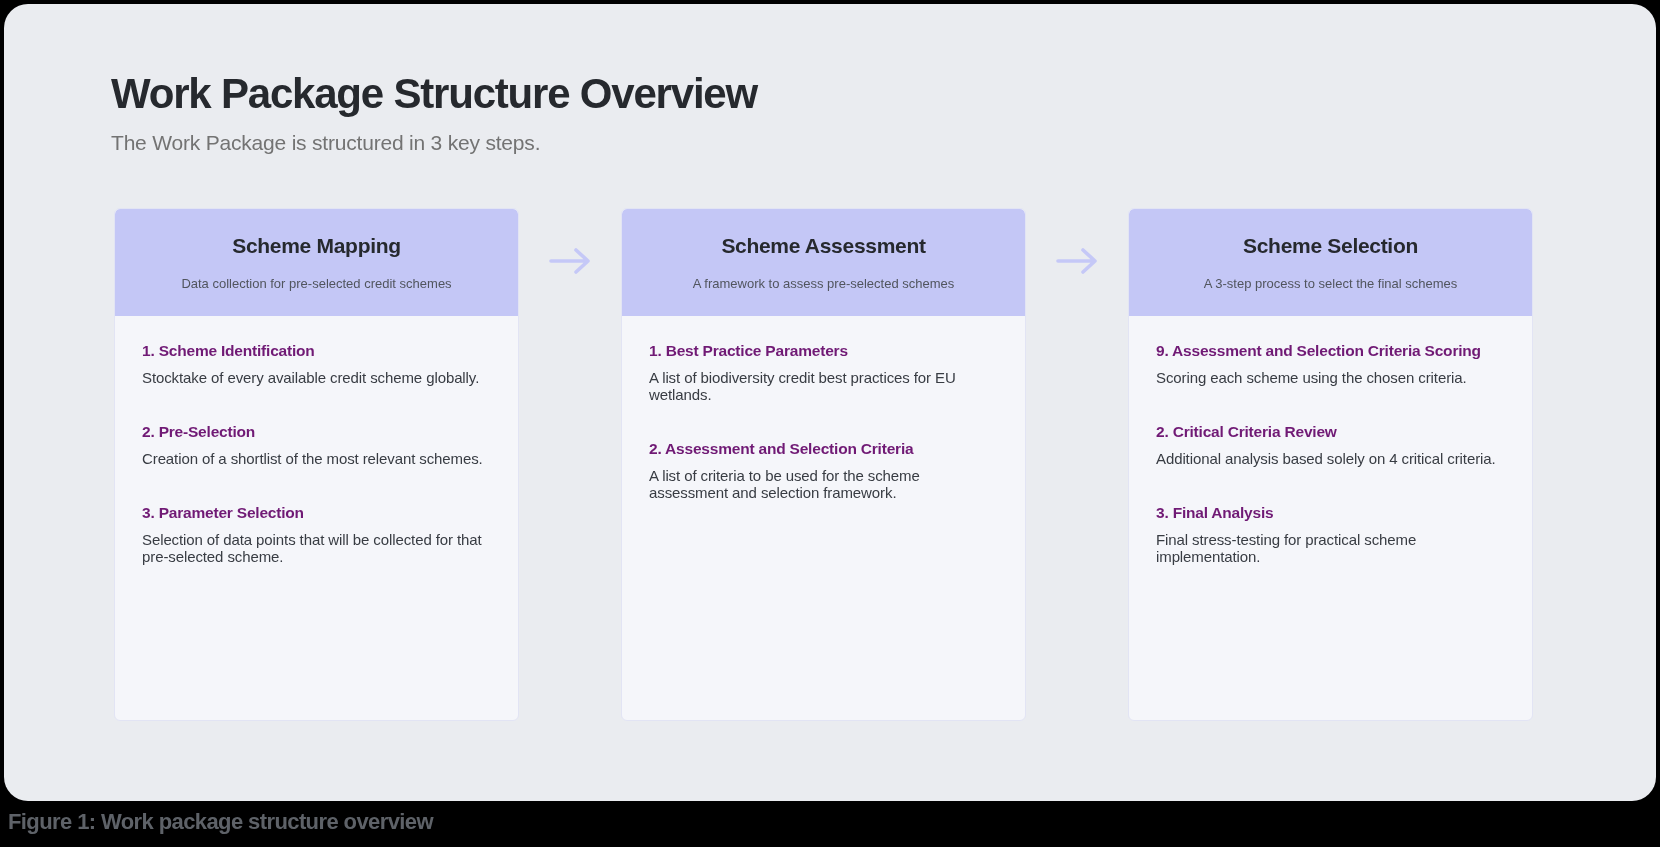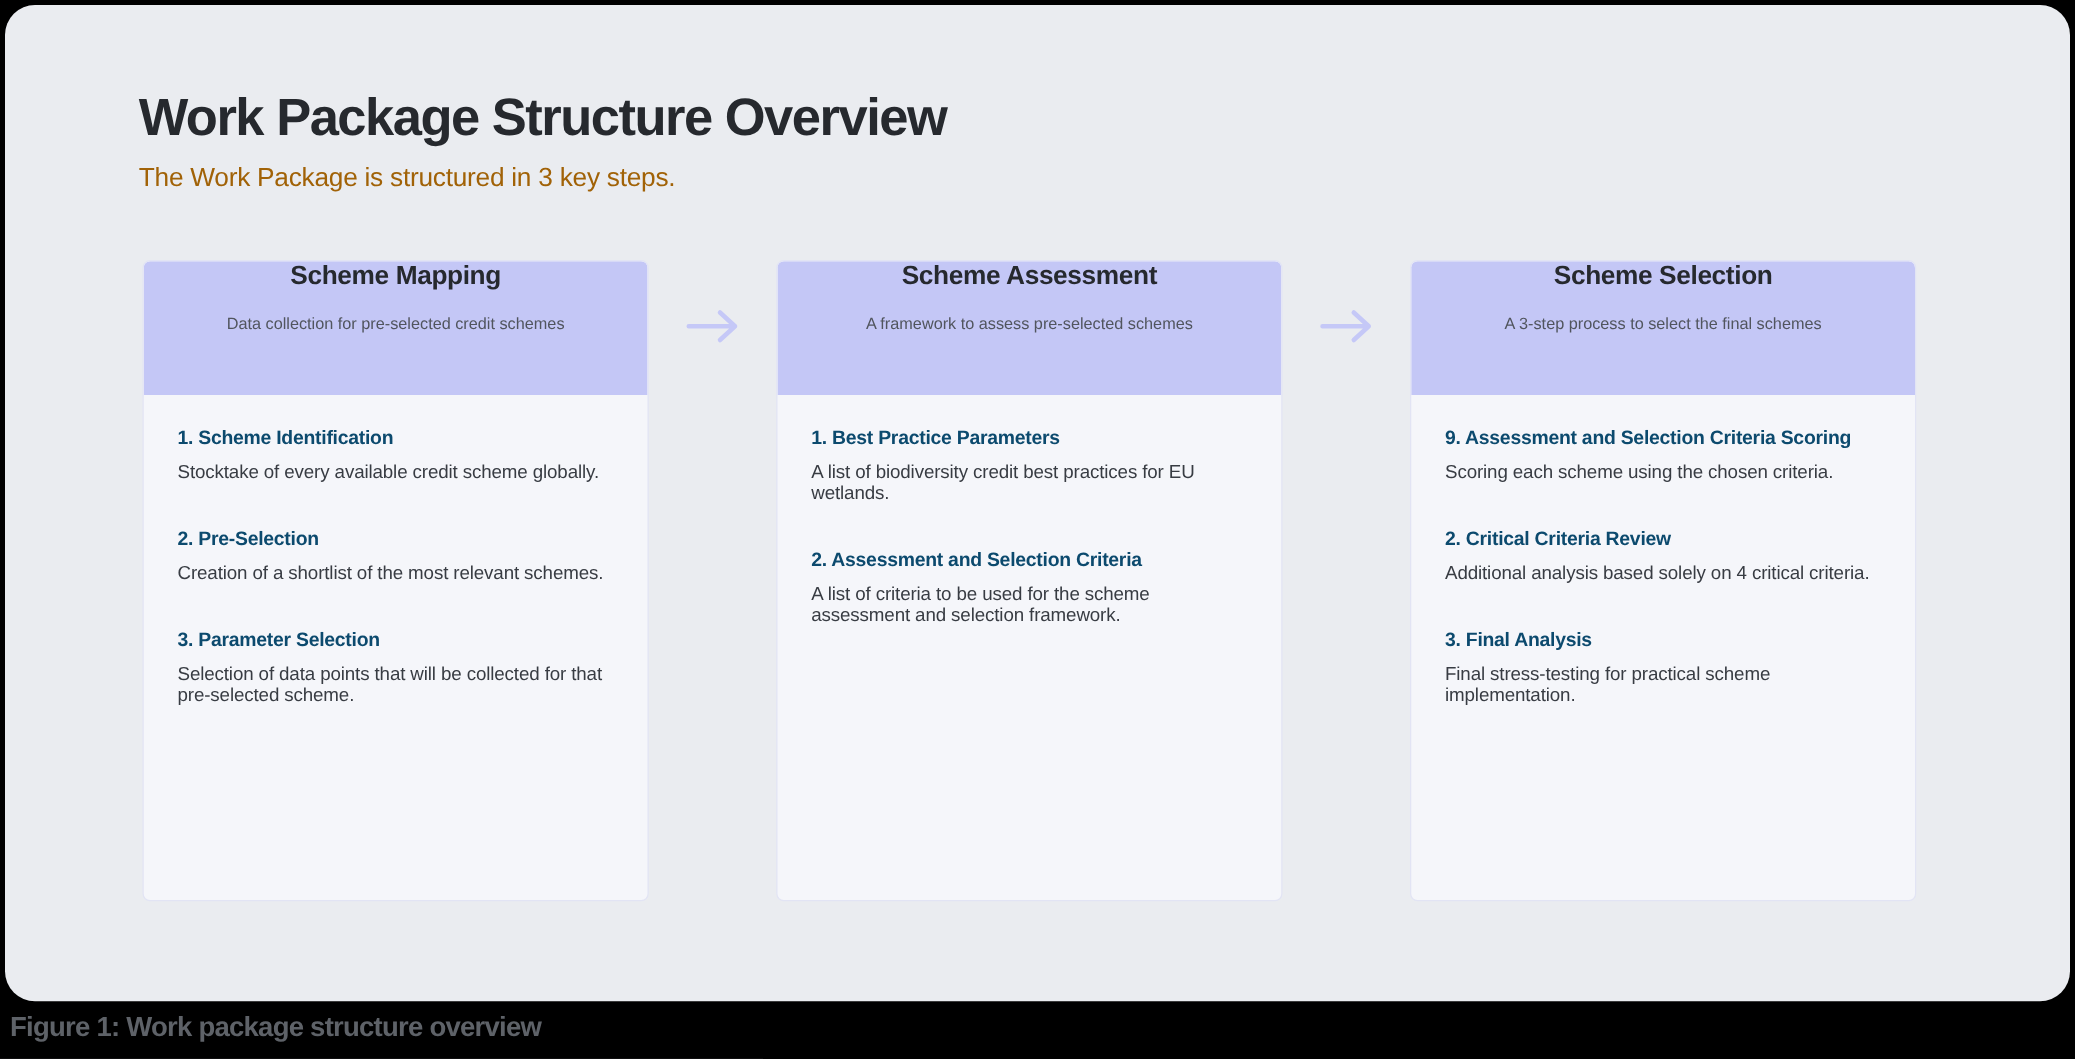--- a/index.html
+++ b/index.html
@@ -25,21 +25,21 @@
     letter-spacing: -1.2px;
     color: #26292E;
     text-align: center;
   }
   .page-subtitle {
     position: absolute;
     left: 107px; top: 127px;
     font-size: 21px;
     font-weight: 400;
     letter-spacing: -0.2px;
-    color: #a16207;
+    color: #737373;
   }
   .cards-row {
     position: absolute;
     left: 110px; top: 204px;
     width: 1420px;
     display: flex;
     align-items: stretch;
   }
   .phase-card {
     width: 405px;
@@ -49,20 +49,21 @@
     border-radius: 6px;
     display: flex;
     flex-direction: column;
     overflow: hidden;
   }
   .phase-card-header {
     background: #C4C7F6;
     height: 107px;
     flex: 0 0 auto;
     text-align: center;
+    padding-top: 25px;
     border-radius: 5px 5px 0 0;
   }
   .phase-title {
     font-size: 21px;
     font-weight: 700;
     letter-spacing: -0.3px;
     color: #26292E;
   }
   .phase-subtitle {
     margin-top: 18px;
@@ -72,21 +73,21 @@
   }
   .phase-card-body {
     padding: 26px 26px 20px 27px;
   }
   .step { margin-bottom: 37px; }
   .step:last-child { margin-bottom: 0; }
   .step-title {
     font-size: 15.5px;
     font-weight: 700;
     letter-spacing: -0.2px;
-    color: #0c4a6e;
+    color: #701a75;
     line-height: 18px;
   }
   .step-desc {
     margin-top: 9px;
     font-size: 15px;
     color: #383C43;
     line-height: 17px;
     letter-spacing: -0.1px;
     max-width: 353px;
   }

